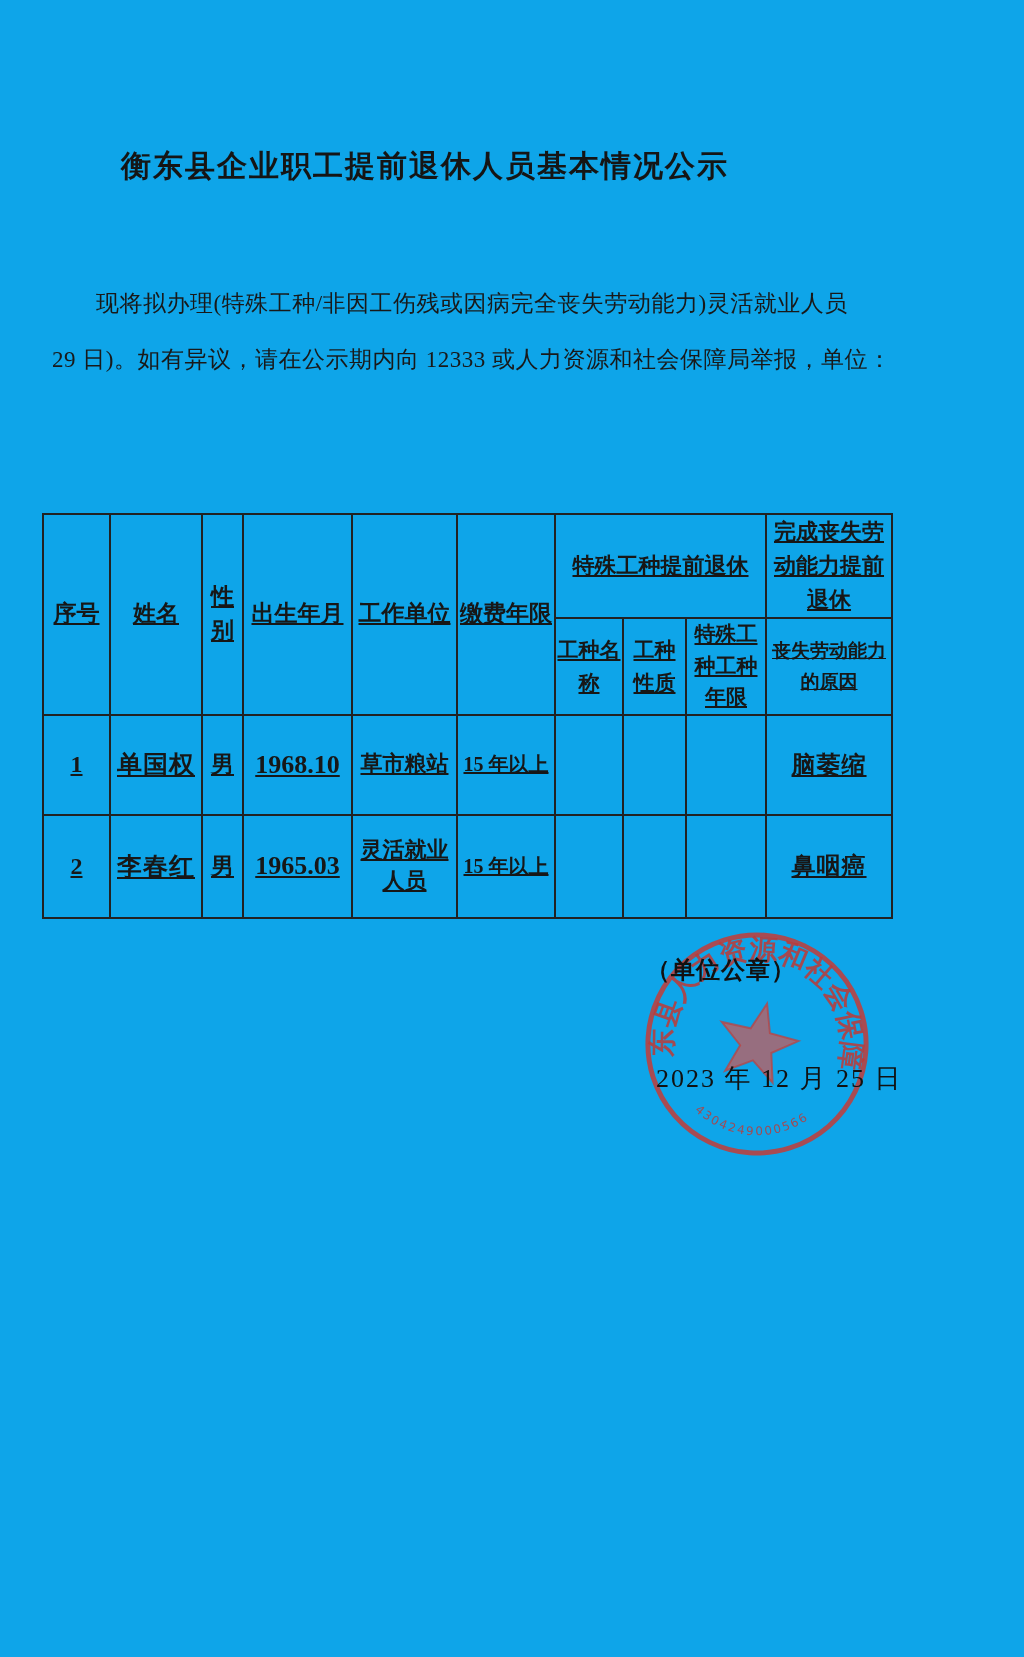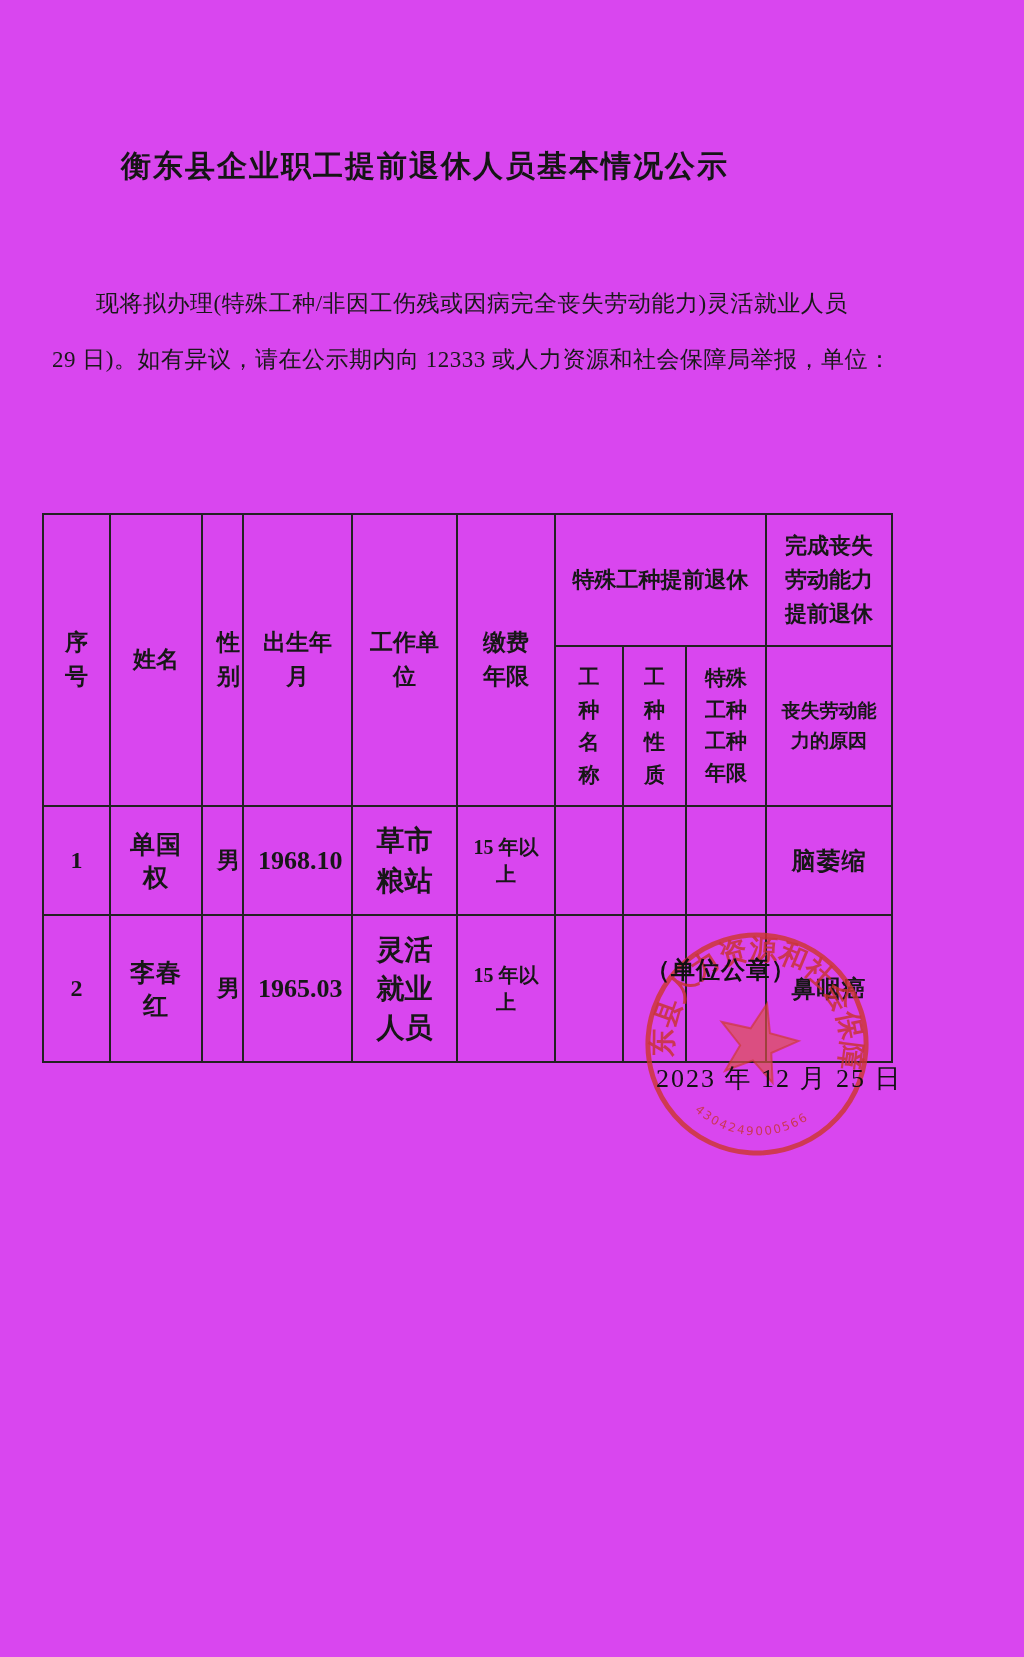--- a/index.html
+++ b/index.html
@@ -5,21 +5,21 @@
   html, body {
     margin: 0;
     padding: 0;
     background: #ffffff;
     font-family: "Liberation Serif", "DejaVu Serif", serif;
   }
   .page {
     position: relative;
     width: 1024px;
     height: 1657px;
-    background: #d946ef;
+    background: #0ea5e9;
     overflow: hidden;
     color: #1c1c1c;
   }
   .doc-title {
     position: absolute;
     top: 146px;
     left: 0;
     width: 850px;
     text-align: center;
     font-size: 30px;
@@ -51,39 +51,40 @@
     table-layout: fixed;
     width: 849px;
     background: transparent;
   }
   .notice-table th, .notice-table td {
     border: 2px solid #222222;
     text-align: center;
     vertical-align: middle;
     font-weight: bold;
     color: #171717;
-    padding: 14px;
+    padding: 0;
     overflow: hidden;
+    text-decoration: underline;
   }
   .notice-table .h-row1 { height: 86px; }
   .notice-table .h-row2 { height: 80px; }
   .notice-table .d-row1 { height: 100px; }
   .notice-table .d-row2 { height: 103px; }
 
   .th-base   { font-size: 23px; line-height: 1.5; }
   .th-group  { font-size: 22px; line-height: 1.55; padding: 2px 6px; }
   .th-sub-sm { font-size: 21px; line-height: 1.55; padding: 2px 6px; }
   .th-sub-3l { font-size: 21px; line-height: 1.5;  padding: 2px 4px; }
   .th-reason { font-size: 19px; line-height: 1.6;  padding: 2px 4px; }
 
   .td-seq    { font-size: 24px; }
   .td-name   { font-size: 25px; letter-spacing: 1px; }
   .td-gender { font-size: 23px; }
   .td-birth  { font-size: 26px; }
-  .td-emp    { font-size: 28px; line-height: 1.4; padding: 2px 6px; border-radius: 7px; }
+  .td-emp    { font-size: 22px; line-height: 1.4; padding: 2px 6px; border-radius: 7px; }
   .td-years  { font-size: 20px; font-weight: bold; }
   .td-reason { font-size: 24px; letter-spacing: 1px; }
 
   .stamp-wrap {
     position: absolute;
     top: 925px;
     left: 638px;
     width: 238px;
     height: 238px;
   }

